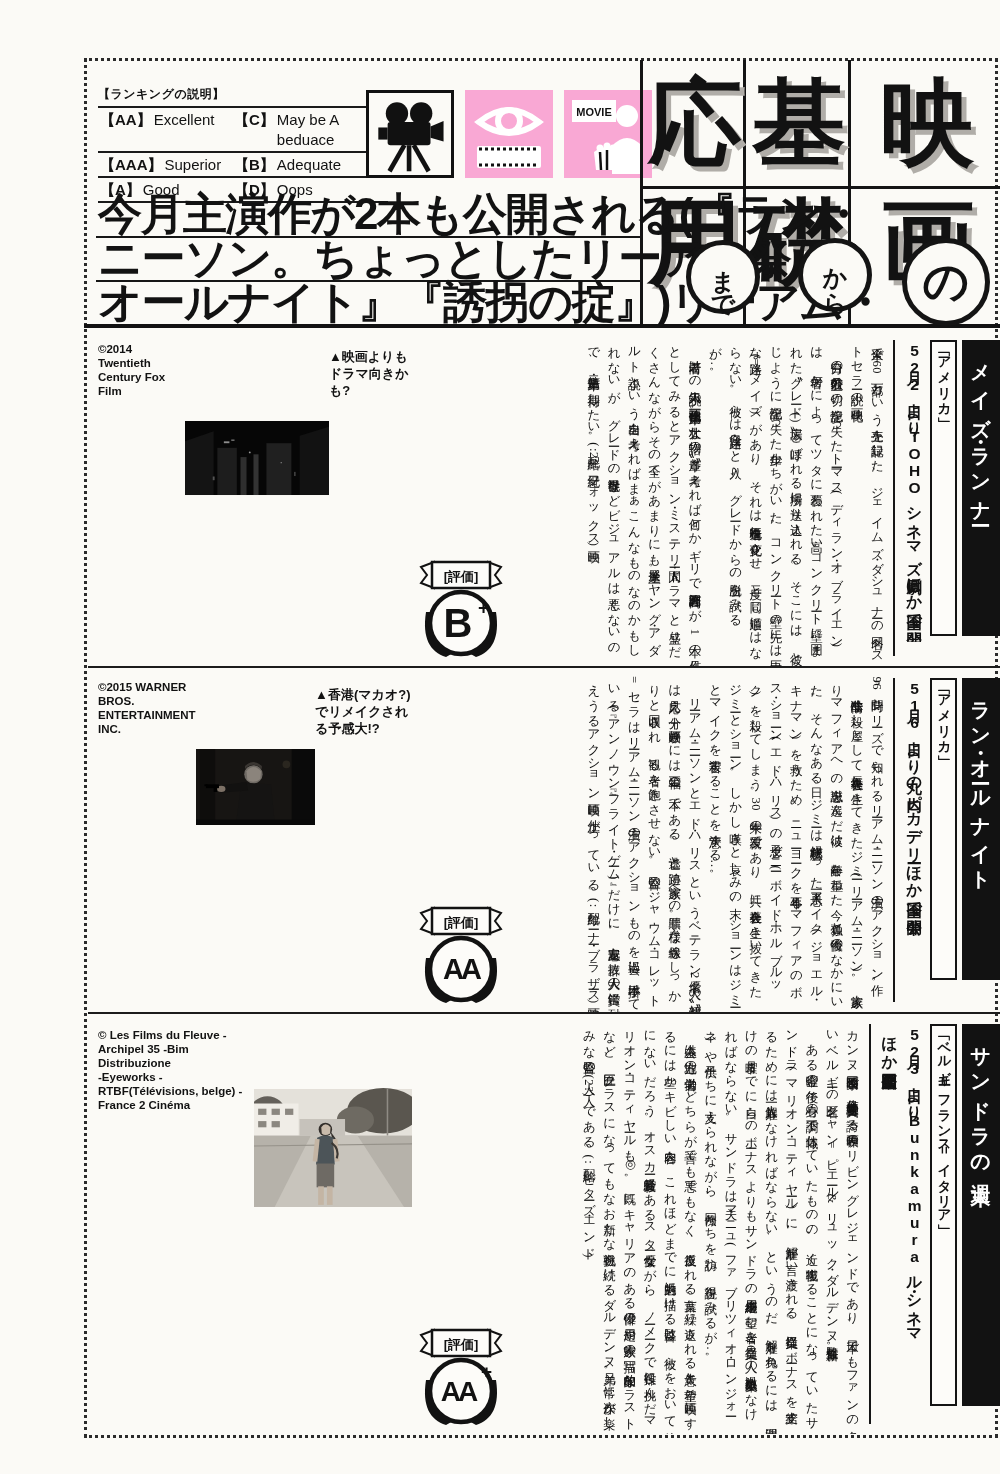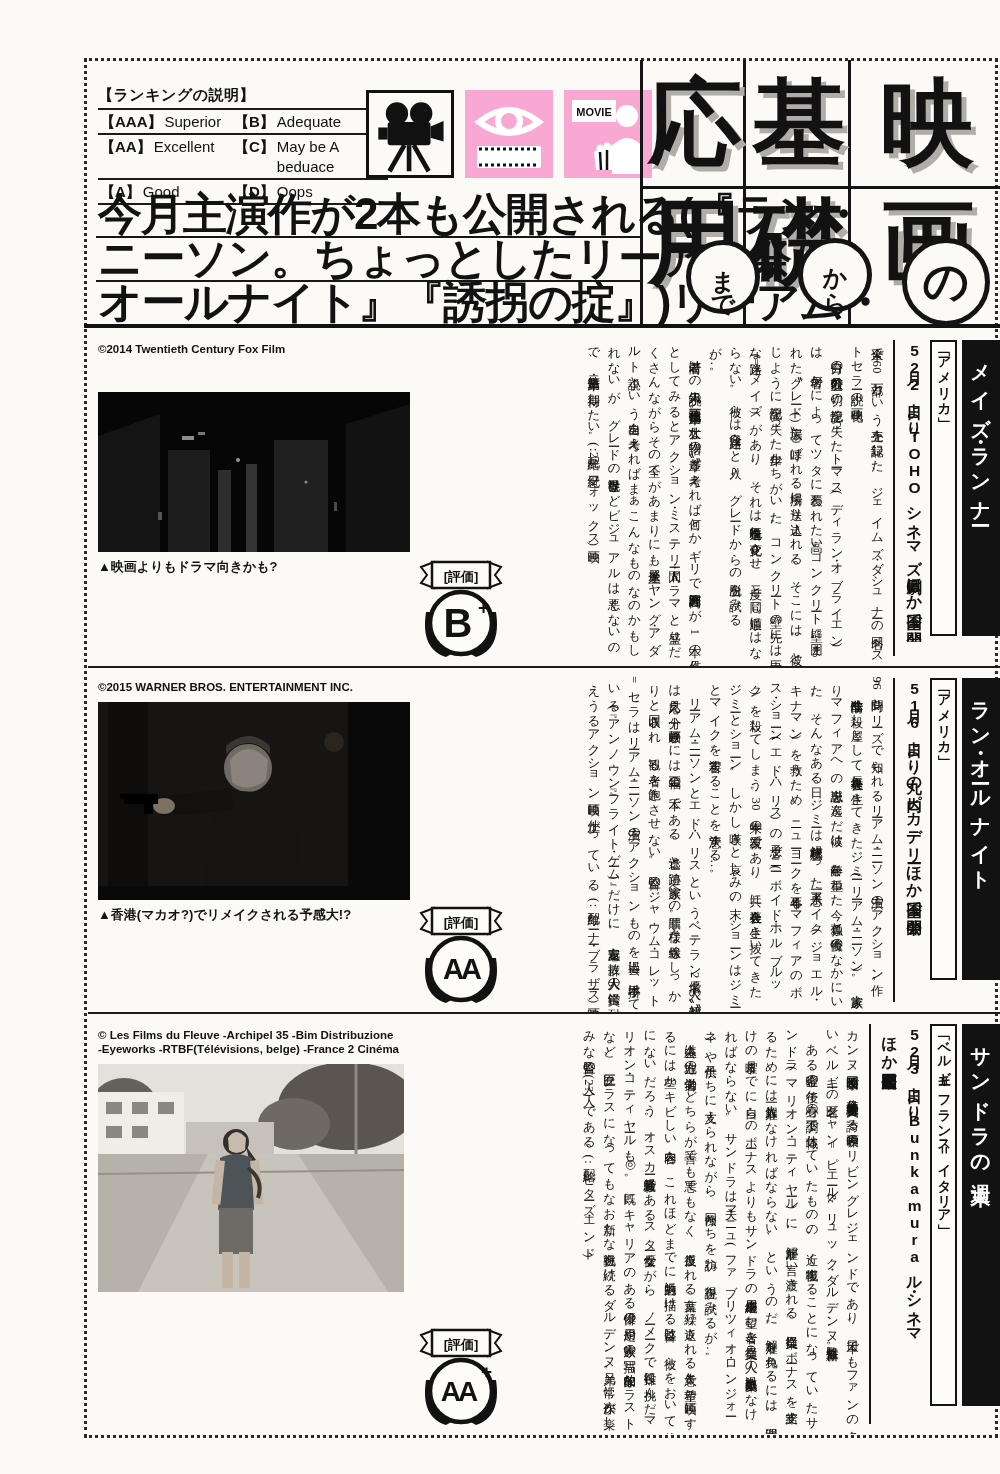--- a/index.html
+++ b/index.html
@@ -2,21 +2,21 @@
 <html><head>
 <meta charset="utf-8">
 <style>
   html,body{margin:0;padding:0;background:#e8e6e2;}
   .page{position:relative;width:1000px;height:1474px;background:#fbfaf6;color:#121212;
         font-family:"Liberation Sans","DejaVu Sans",sans-serif;overflow:hidden;}
   .frame{position:absolute;left:84px;top:58px;width:908px;height:1374px;border:3px dotted #2b2b2b;pointer-events:none;}
 
   
   .legend{position:absolute;left:98px;top:86px;width:290px;}
-  .legend-title{font-size:15px;font-weight:700;margin-bottom:3px;letter-spacing:0.5px;}
+  .legend-title{font-size:12px;font-weight:700;margin-bottom:3px;letter-spacing:0.5px;}
   .legend-row{display:flex;border-top:2px solid #1a1a1a;padding:2px 0 1px 2px;font-size:15px;line-height:20px;}
   .legend-row:last-child{border-bottom:2px solid #1a1a1a;}
   .lg{font-weight:800;margin-right:2px;}
   .lc1{width:134px;display:flex;}
   .lc2{flex:1;display:flex;}
 
   
   .icons{position:absolute;left:366px;top:90px;display:flex;gap:11px;}
   .icon{width:88px;height:88px;box-sizing:border-box;}
   .icon-camera{background:#fbfaf6;border:3px solid #111;}
@@ -40,21 +40,21 @@
   .headline{position:absolute;left:96px;top:194px;width:546px;}
   .hl-line{font-size:44px;font-weight:800;letter-spacing:-1.5px;border-bottom:2px solid #161616;
            padding:0 0 2px 2px;line-height:40px;white-space:nowrap;}
   .rule-top{position:absolute;left:84px;top:324px;width:916px;height:4px;background:#121212;}
 
   
   .reviews{position:absolute;left:88px;top:330px;width:912px;}
   .review{position:relative;display:flex;align-items:stretch;box-sizing:border-box;}
   .review.sep{border-bottom:2px solid #1c1c1c;}
   .r1{height:338px;} .r2{height:346px;} .r3{height:420px;}
-  .media{width:332px;box-sizing:border-box;padding:12px 8px 0 10px;display:flex;flex-direction:column;}
+  .media{width:332px;box-sizing:border-box;padding:12px 8px 0 10px;display:flex;flex-direction:row;}
   .copyline{font-size:11.5px;font-weight:600;letter-spacing:0;white-space:pre-line;line-height:14px;}
   .still{display:block;margin-top:8px;}
   .caption{font-size:13px;font-weight:700;margin-top:6px;white-space:pre-line;line-height:17px;}
   .vbody{flex:1;writing-mode:vertical-rl;text-orientation:mixed;white-space:pre-wrap;overflow:hidden;
          font-family:"Liberation Serif","DejaVu Serif",serif;font-size:12.5px;line-height:1.62;
          letter-spacing:0.5px;padding:8px 4px 6px 0;box-sizing:border-box;}
   .vrule{width:2px;background:#161616;margin:10px 0 10px 2px;}
   .release{writing-mode:vertical-rl;text-orientation:upright;white-space:pre-wrap;overflow:hidden;
            font-weight:800;font-size:15.5px;line-height:1.6;height:312px;padding:12px 4px 0 6px;box-sizing:border-box;}
   .country{writing-mode:vertical-rl;border:2px solid #141414;background:#fdfcf9;font-weight:700;
@@ -79,36 +79,36 @@
 </head>
 <body>
 
 <div class="page">
   <div class="frame"></div>
 
   <div class="legend">
     <div class="legend-title">【ランキングの説明】</div>
     <div class="legend-row">
       <span class="lc1">
+          <span class="lg">【AA】</span>
+          <span>Excellent</span>
+        </span>
+      <span class="lc2">
+          <span class="lg">【C】</span>
+          <span>May be A beduace</span>
+        </span>
+    </div>
+    <div class="legend-row">
+      <span class="lc1">
           <span class="lg">【AAA】</span>
           <span>Superior</span>
         </span>
       <span class="lc2">
           <span class="lg">【B】</span>
           <span>Adequate</span>
-        </span>
-    </div>
-    <div class="legend-row">
-      <span class="lc1">
-          <span class="lg">【AA】</span>
-          <span>Excellent</span>
-        </span>
-      <span class="lc2">
-          <span class="lg">【C】</span>
-          <span>May be A beduace</span>
         </span>
     </div>
     <div class="legend-row">
       <span class="lc1">
           <span class="lg">【A】</span>
           <span>Good</span>
         </span>
       <span class="lc2">
           <span class="lg">【D】</span>
           <span>Oops</span>

